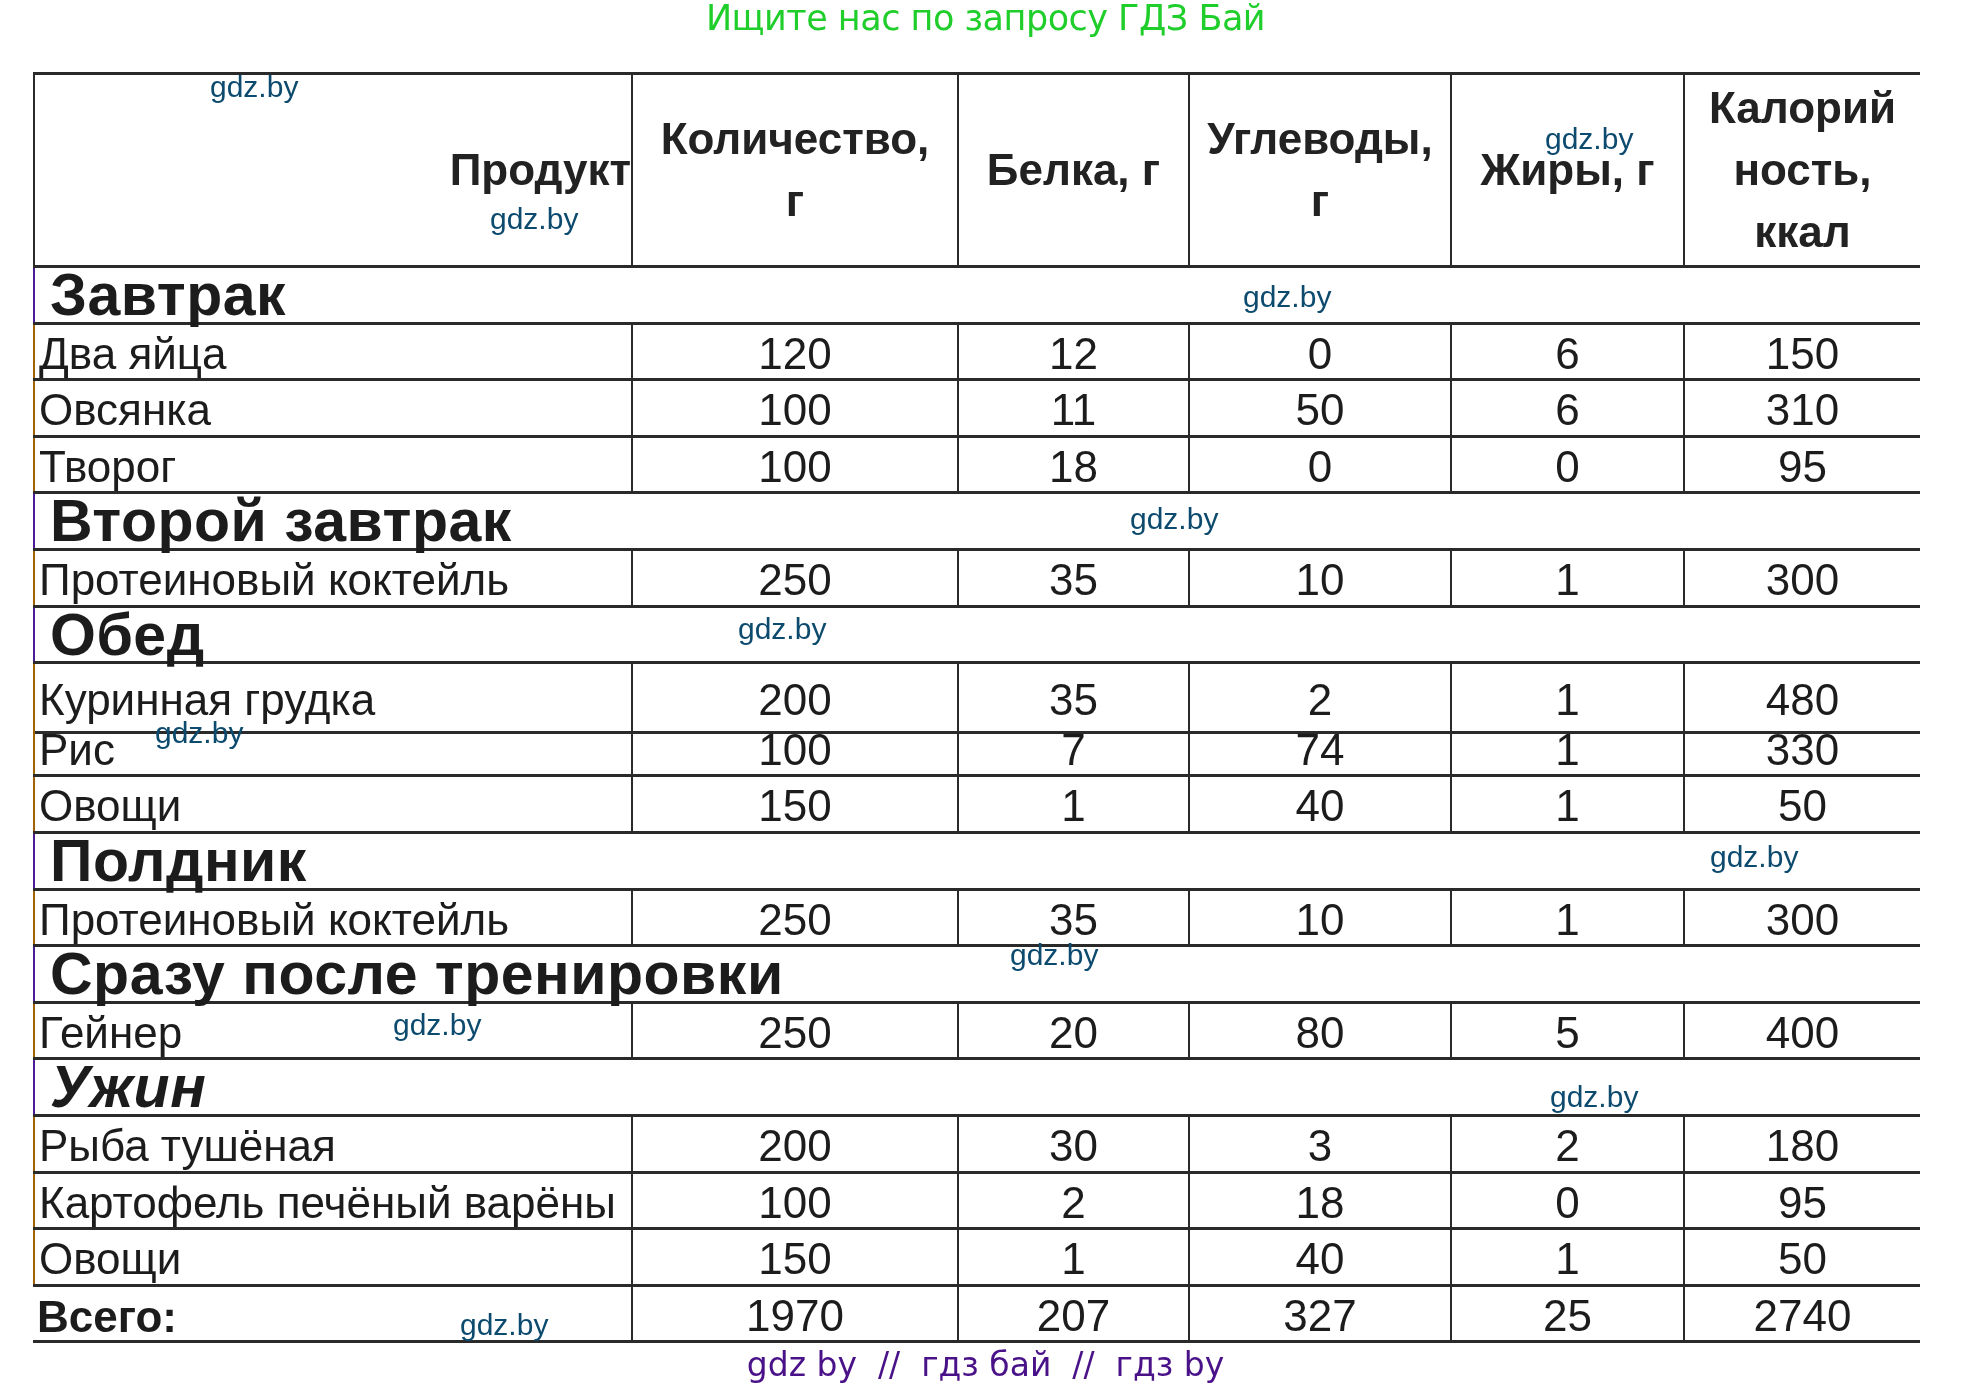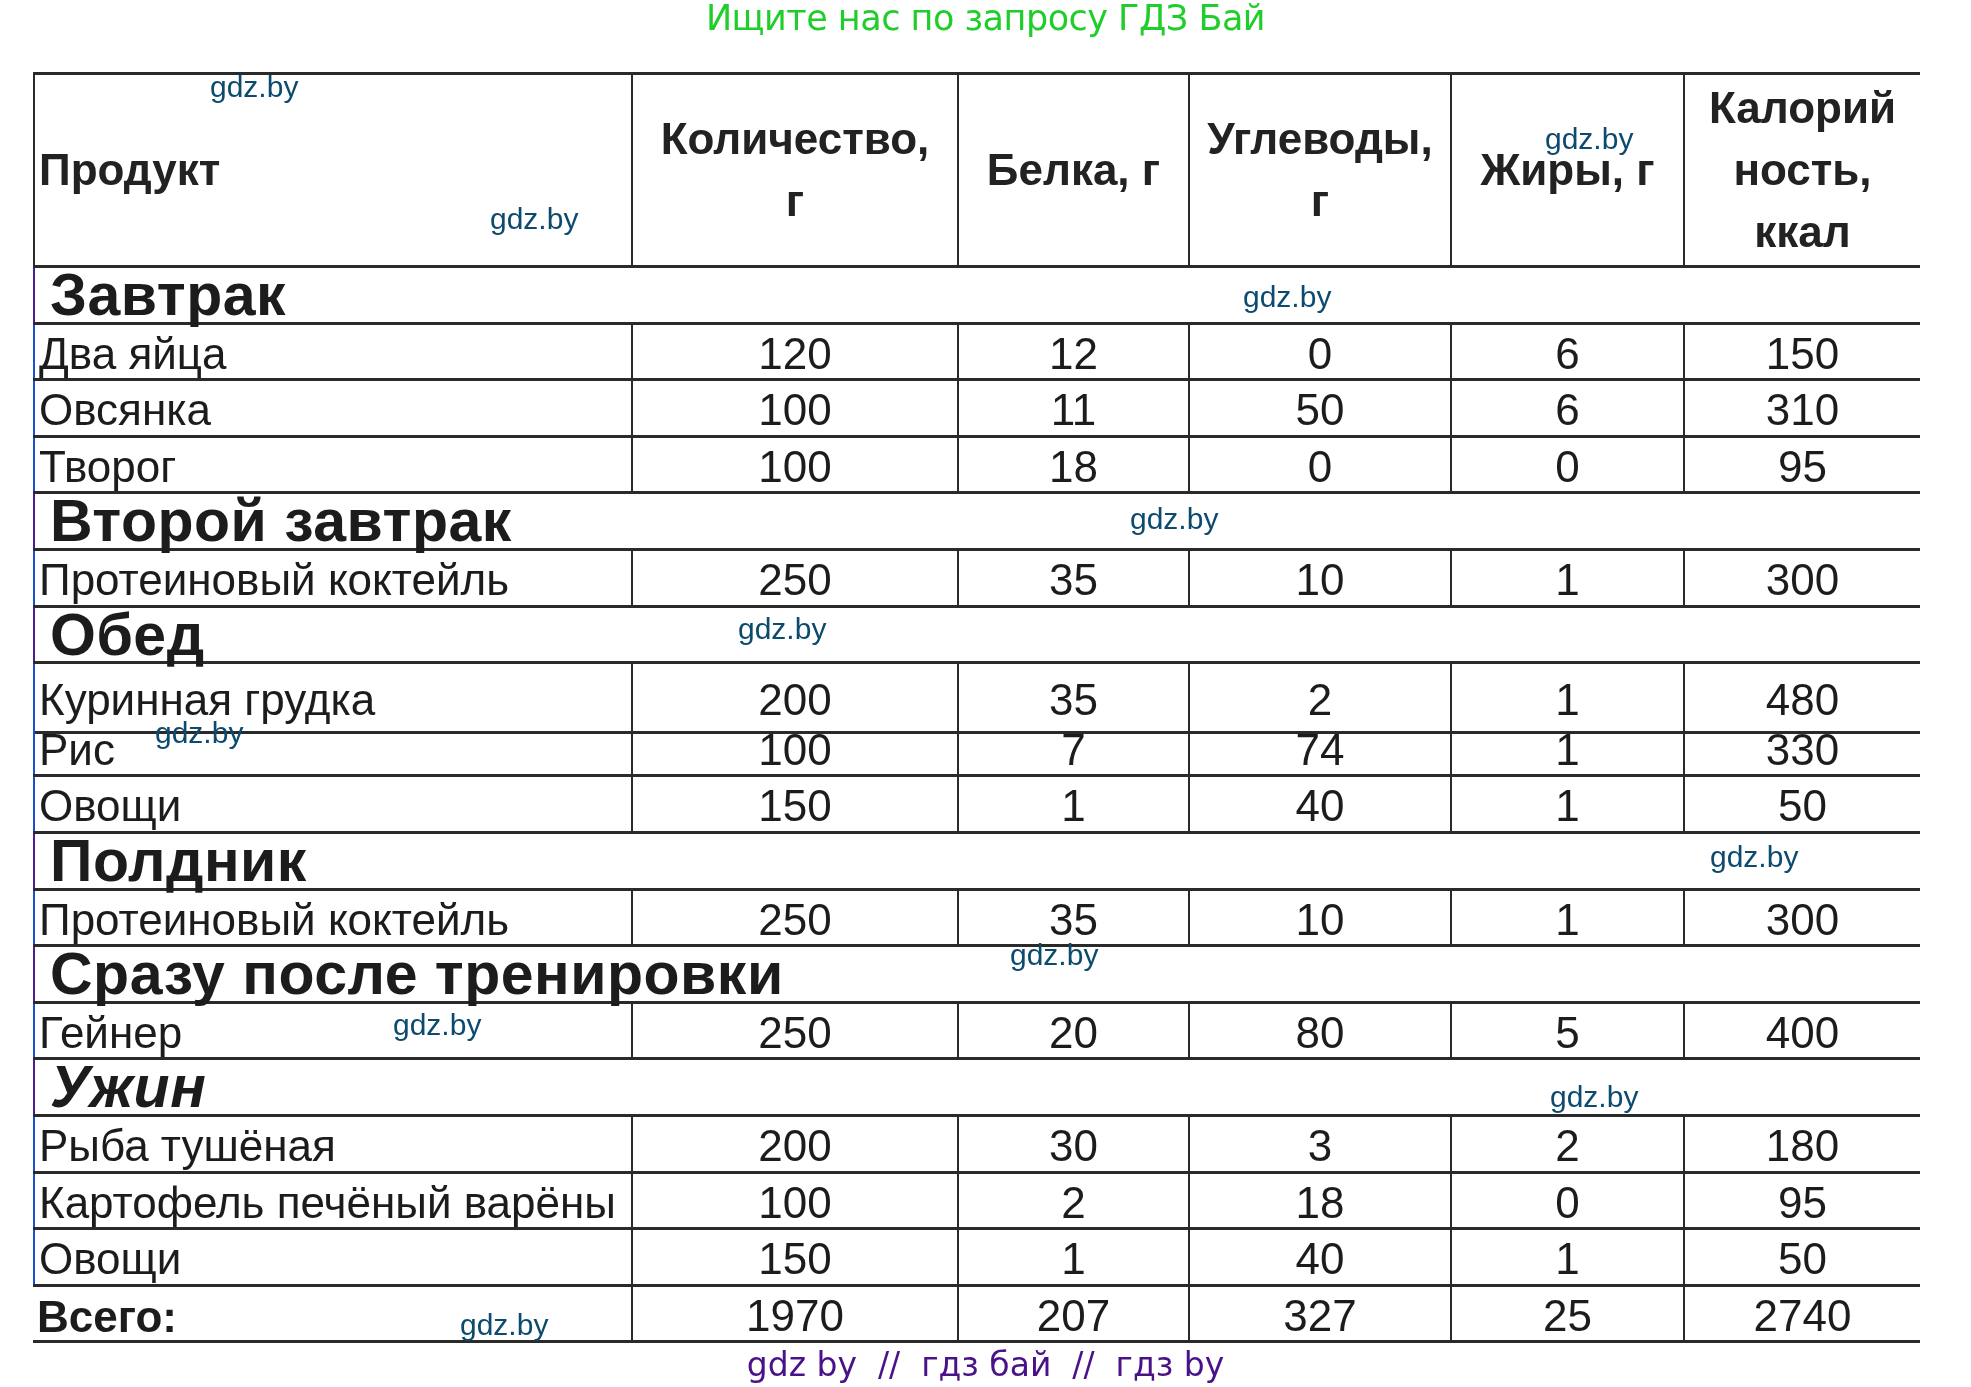--- a/index.html
+++ b/index.html
@@ -3,26 +3,26 @@
 <meta charset="utf-8">
 <style>
   html, body { margin: 0; padding: 0; background: #ffffff; }
   body { width: 1971px; height: 1387px; position: relative; overflow: hidden; font-family: "Liberation Sans", sans-serif; color: #1c1c1c; }
   .top-banner { position: absolute; left: 0; width: 1971px; top: -2px; text-align: center; font-size: 35px; color: #1fce2a; font-family: "DejaVu Sans", sans-serif; letter-spacing: -0.5px; }
   .footer { position: absolute; left: 0; width: 1971px; top: 1345px; text-align: center; font-size: 33px; color: #4a1288; font-family: "DejaVu Sans", sans-serif; white-space: pre; }
   .table { position: absolute; left: 33px; top: 72px; width: 1887px; }
   .row { position: absolute; left: 0; width: 1887px; border-bottom: 3px solid #2a2a2a; box-sizing: border-box; }
   .row.header-row { border-top: 3px solid #2a2a2a; }
   .cell { position: absolute; top: 0; bottom: 0; box-sizing: border-box; display: flex; align-items: center; justify-content: center; border-left: 2px solid #2a2a2a; font-size: 44px; line-height: 1; padding-top: 4px; }
-  .cell.first { border-left: 2px solid #1d4ed8; justify-content: flex-start; padding-left: 4px; }
+  .cell.first { border-left: 2px solid #a16207; justify-content: flex-start; padding-left: 4px; }
   .row.section .first-wide { position: absolute; top: 0; bottom: 0; left: 0; right: 0; border-left: 2px solid #4c1d95; display: flex; align-items: center; padding-left: 15px; font-weight: bold; font-size: 59px; letter-spacing: 0.5px; }
   .row.total .first { border-left: none; font-weight: bold; }
   .row.total .first-label { align-self: flex-start; padding-top: 4px; }
   .hcell { position: absolute; top: 0; bottom: 0; box-sizing: border-box; border-left: 2px solid #2a2a2a; display: flex; align-items: center; justify-content: center; text-align: center; font-weight: bold; font-size: 44px; line-height: 62px; color: #222; }
-  .hcell.first { justify-content: flex-start; padding-left: 4px; }
+  .hcell.first { justify-content: flex-end; padding-left: 4px; }
   .wm { position: absolute; font-size: 30px; color: #0c4a6e; font-family: "Liberation Sans", sans-serif; white-space: nowrap; }
   .c1 { left: 0; width: 598px; }
   .c2 { left: 598px; width: 326px; }
   .c3 { left: 924px; width: 231px; }
   .c4 { left: 1155px; width: 262px; }
   .c5 { left: 1417px; width: 233px; }
   .c6 { left: 1650px; width: 237px; }
 </style>
 </head>
 <body>

